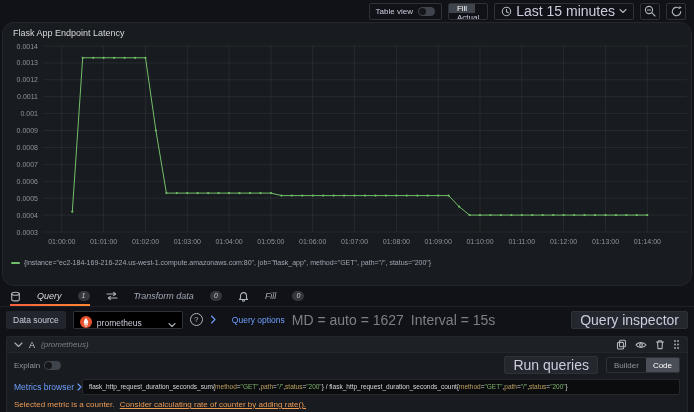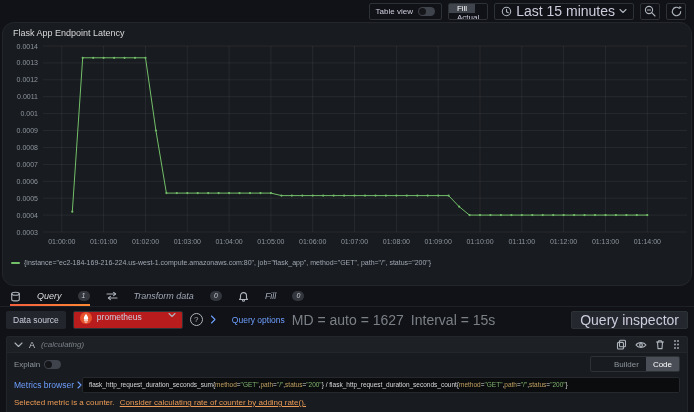--- a/index.html
+++ b/index.html
@@ -40,37 +40,37 @@
   
   .tabs{display:flex;align-items:stretch;gap:16px;height:21px;padding:0 10px;border-bottom:1px solid #1d2024;}
   .tab{position:relative;display:flex;align-items:center;gap:16px;font-size:9px;color:#9fa7b3;cursor:pointer;font-style:italic;}
   .tab.active{color:#d8d9da;}
   .tab.active::after{content:"";position:absolute;left:0;right:0;bottom:0;height:2px;background:linear-gradient(90deg,#f55f3e,#ff8833);}
   .badge{background:#33363d;border-radius:7px;min-width:12px;text-align:center;padding:0 3px;font-size:7px;line-height:10px;color:#c7c9cf;}
 
   
   .ds-row{display:flex;align-items:center;gap:7px;height:25px;padding:0 6px;}
   .ds-label{background:#22252b;border-radius:2px;font-size:8.5px;line-height:18px;padding:0 7px;color:var(--text);}
-  .ds-select{display:flex;align-items:flex-start;gap:5px;height:18px;border:1px solid var(--border);border-radius:2px;background:#b91c1c;padding:0 6px;font-size:8.5px;min-width:110px;cursor:pointer;}
+  .ds-select{display:flex;align-items:flex-end;gap:5px;height:18px;border:1px solid var(--border);border-radius:2px;background:#000000;padding:0 6px;font-size:8.5px;min-width:110px;cursor:pointer;}
   .q-circle{width:13px;height:13px;border:1px solid var(--icon);border-radius:50%;color:var(--icon);font-size:8px;display:flex;align-items:center;justify-content:center;}
   .q-circle::before{content:"?";}
   .qo{display:flex;align-items:center;gap:16px;font-size:8.5px;color:var(--blue);cursor:pointer;}
   .summary{font-size:14px;color:var(--muted2);}
   .btn{display:inline-flex;align-items:center;height:18px;background:var(--btn);border:1px solid var(--border);border-radius:2px;color:var(--text);font-size:14px;padding:0 8px;cursor:pointer;}
 
   
   .query-card{margin:4px 6px 0;border:1px solid var(--border2);border-radius:2px;background:var(--panel);}
   .q-header{display:flex;align-items:center;gap:6px;height:16px;background:#1d2025;padding:0 7px;border-bottom:1px solid #23262b;}
   .refid{font-size:9px;color:#c7c9cf;font-weight:500;}
   .ds-hint{font-size:8px;font-style:italic;color:var(--muted2);}
   .hicons{display:flex;align-items:center;gap:8px;}
   .hicons > span{cursor:pointer;display:flex;}
   .q-toolbar{display:flex;align-items:center;gap:8px;padding:3px 7px 2px;}
   .explain{display:flex;align-items:center;gap:4px;font-size:8px;color:var(--muted);}
-  .codeseg{display:flex;border:1px solid var(--border);border-radius:2px;height:16px;overflow:hidden;padding-left:16px;}
+  .codeseg{display:flex;border:1px solid var(--border);border-radius:2px;height:16px;overflow:hidden;}
   .codeseg button{background:transparent;border:0;color:var(--muted);font-size:8px;padding:0 7px;cursor:pointer;}
   .codeseg button.active{background:#4a4e57;color:#fff;}
   .q-code-row{display:flex;align-items:center;padding:3px 7px 2px;}
   .metrics-browser{display:flex;align-items:center;gap:3px;font-size:8.5px;color:var(--blue);white-space:nowrap;cursor:pointer;}
   .code-box{flex:1;background:#0b0c0e;border:1px solid #26282d;border-radius:2px;padding:3px 6px;font-family:"DejaVu Sans Mono","Liberation Mono",monospace;font-size:6.5px;color:#d8d9da;white-space:nowrap;overflow:hidden;cursor:text;}
   .tok-metric,.tok-punct,.tok-op{color:#d8d9da;}
   .tok-label{color:var(--code-label,#c0a161);}
   .tok-string{color:var(--code-string,#7eb26d);}
   .q-warning{padding:3px 7px 1px;font-size:8px;}
   .warn{color:var(--warn);}
@@ -318,21 +318,21 @@
   </div>
 
   <div class="query-card">
     <div class="q-header">
       <span>
         <svg width="9" height="6" viewBox="0 0 9 6">
             <polyline class="i" points="1,1 4.5,4.5 8,1"></polyline>
           </svg>
       </span>
       <span class="refid">A</span>
-      <span class="ds-hint">(calculating)</span>
+      <span class="ds-hint">(prometheus)</span>
       <div class="spacer"></div>
       <div class="hicons">
         <span>
           <svg width="11" height="11" viewBox="0 0 11 11">
               <rect class="i" x="3.5" y="1.2" width="6" height="6.6" rx="1"></rect>
               <rect class="i" x="1.5" y="3.4" width="6" height="6.6" rx="1"></rect>
             </svg>
         </span>
         <span>
           <svg width="12" height="10" viewBox="0 0 12 10">
@@ -363,20 +363,21 @@
     </div>
 
     <div class="q-toolbar">
       <span class="explain">
         <span>Explain</span>
         <span class="switch">
             <span class="knob"></span>
           </span>
       </span>
       <div class="spacer"></div>
+      <button class="btn">Run queries</button>
       <div class="codeseg">
         <button>Builder</button>
         <button class="active">Code</button>
       </div>
     </div>
 
     <div class="q-code-row">
       <div class="metrics-browser">
         <span>Metrics browser</span>
         <span>

